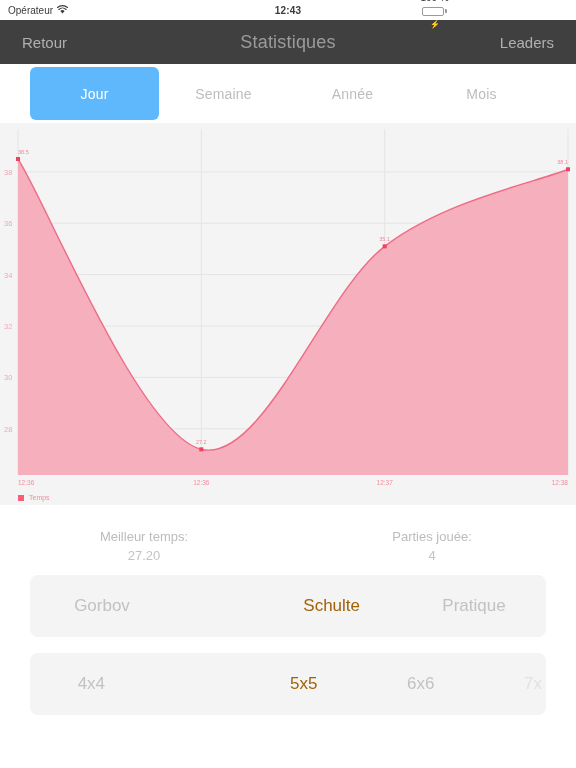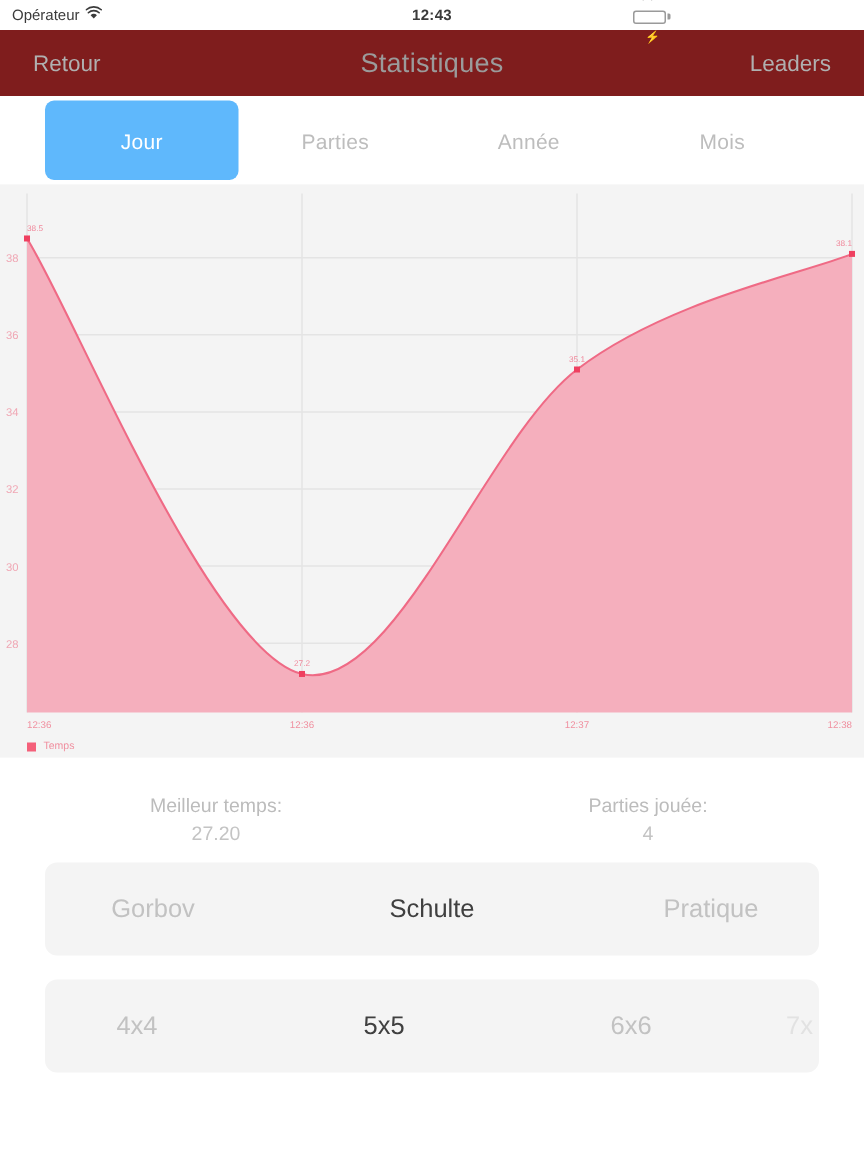--- a/index.html
+++ b/index.html
@@ -65,21 +65,21 @@
   }
   .bolt { font-size: 8px; color: #555; margin-left: 1px; }
 
   
   .navbar {
     height: 44px;
     display: flex;
     align-items: center;
     padding: 0 22px;
     box-sizing: border-box;
-    background: #7f1d1d;
+    background: #404040;
   }
   .nav-btn {
     font-size: 15px;
     color: #b0b0b0;
     font-weight: 300;
     flex: 1 1 0;
     white-space: nowrap;
   }
   .nav-btn.right { text-align: right; }
   .nav-title {
@@ -182,21 +182,22 @@
   }
   .selector-item {
     flex: 1 1 0;
     text-align: center;
     font-size: 17px;
     font-weight: 300;
     color: #c2c2c2;
     white-space: nowrap;
   }
   .selector-item.selected {
-    color: #404040;
+    color: #a16207;
+    text-align: right;
   }
   .selector-item.peek {
     flex: 0 0 22px;
     color: #e2e2e2;
     text-align: left;
     overflow: hidden;
   }
 </style>
 </head>
 <body>
@@ -224,21 +225,21 @@
 </div>
 
 <div class="navbar">
   <div class="nav-btn">Retour</div>
   <div class="nav-title">Statistiques</div>
   <div class="nav-btn right">Leaders</div>
 </div>
 
 <div class="period-bar">
   <div class="period-tab active">Jour</div>
-  <div class="period-tab">Parties</div>
+  <div class="period-tab">Semaine</div>
   <div class="period-tab">Année</div>
   <div class="period-tab">Mois</div>
 </div>
 
 <div class="chart-card">
   <svg class="chart-svg" id="chart" width="576" height="382" viewBox="0 0 576 382">
       <rect x="0" y="0" width="576" height="382" fill="#f4f4f4"></rect>
       <line x1="18" y1="48.830769230769306" x2="568" y2="48.830769230769306" stroke="#e4e4e4" stroke-width="1"></line>
       <line x1="18" y1="100.21538461538465" x2="568" y2="100.21538461538465" stroke="#e4e4e4" stroke-width="1"></line>
       <line x1="18" y1="151.60000000000005" x2="568" y2="151.60000000000005" stroke="#e4e4e4" stroke-width="1"></line>

